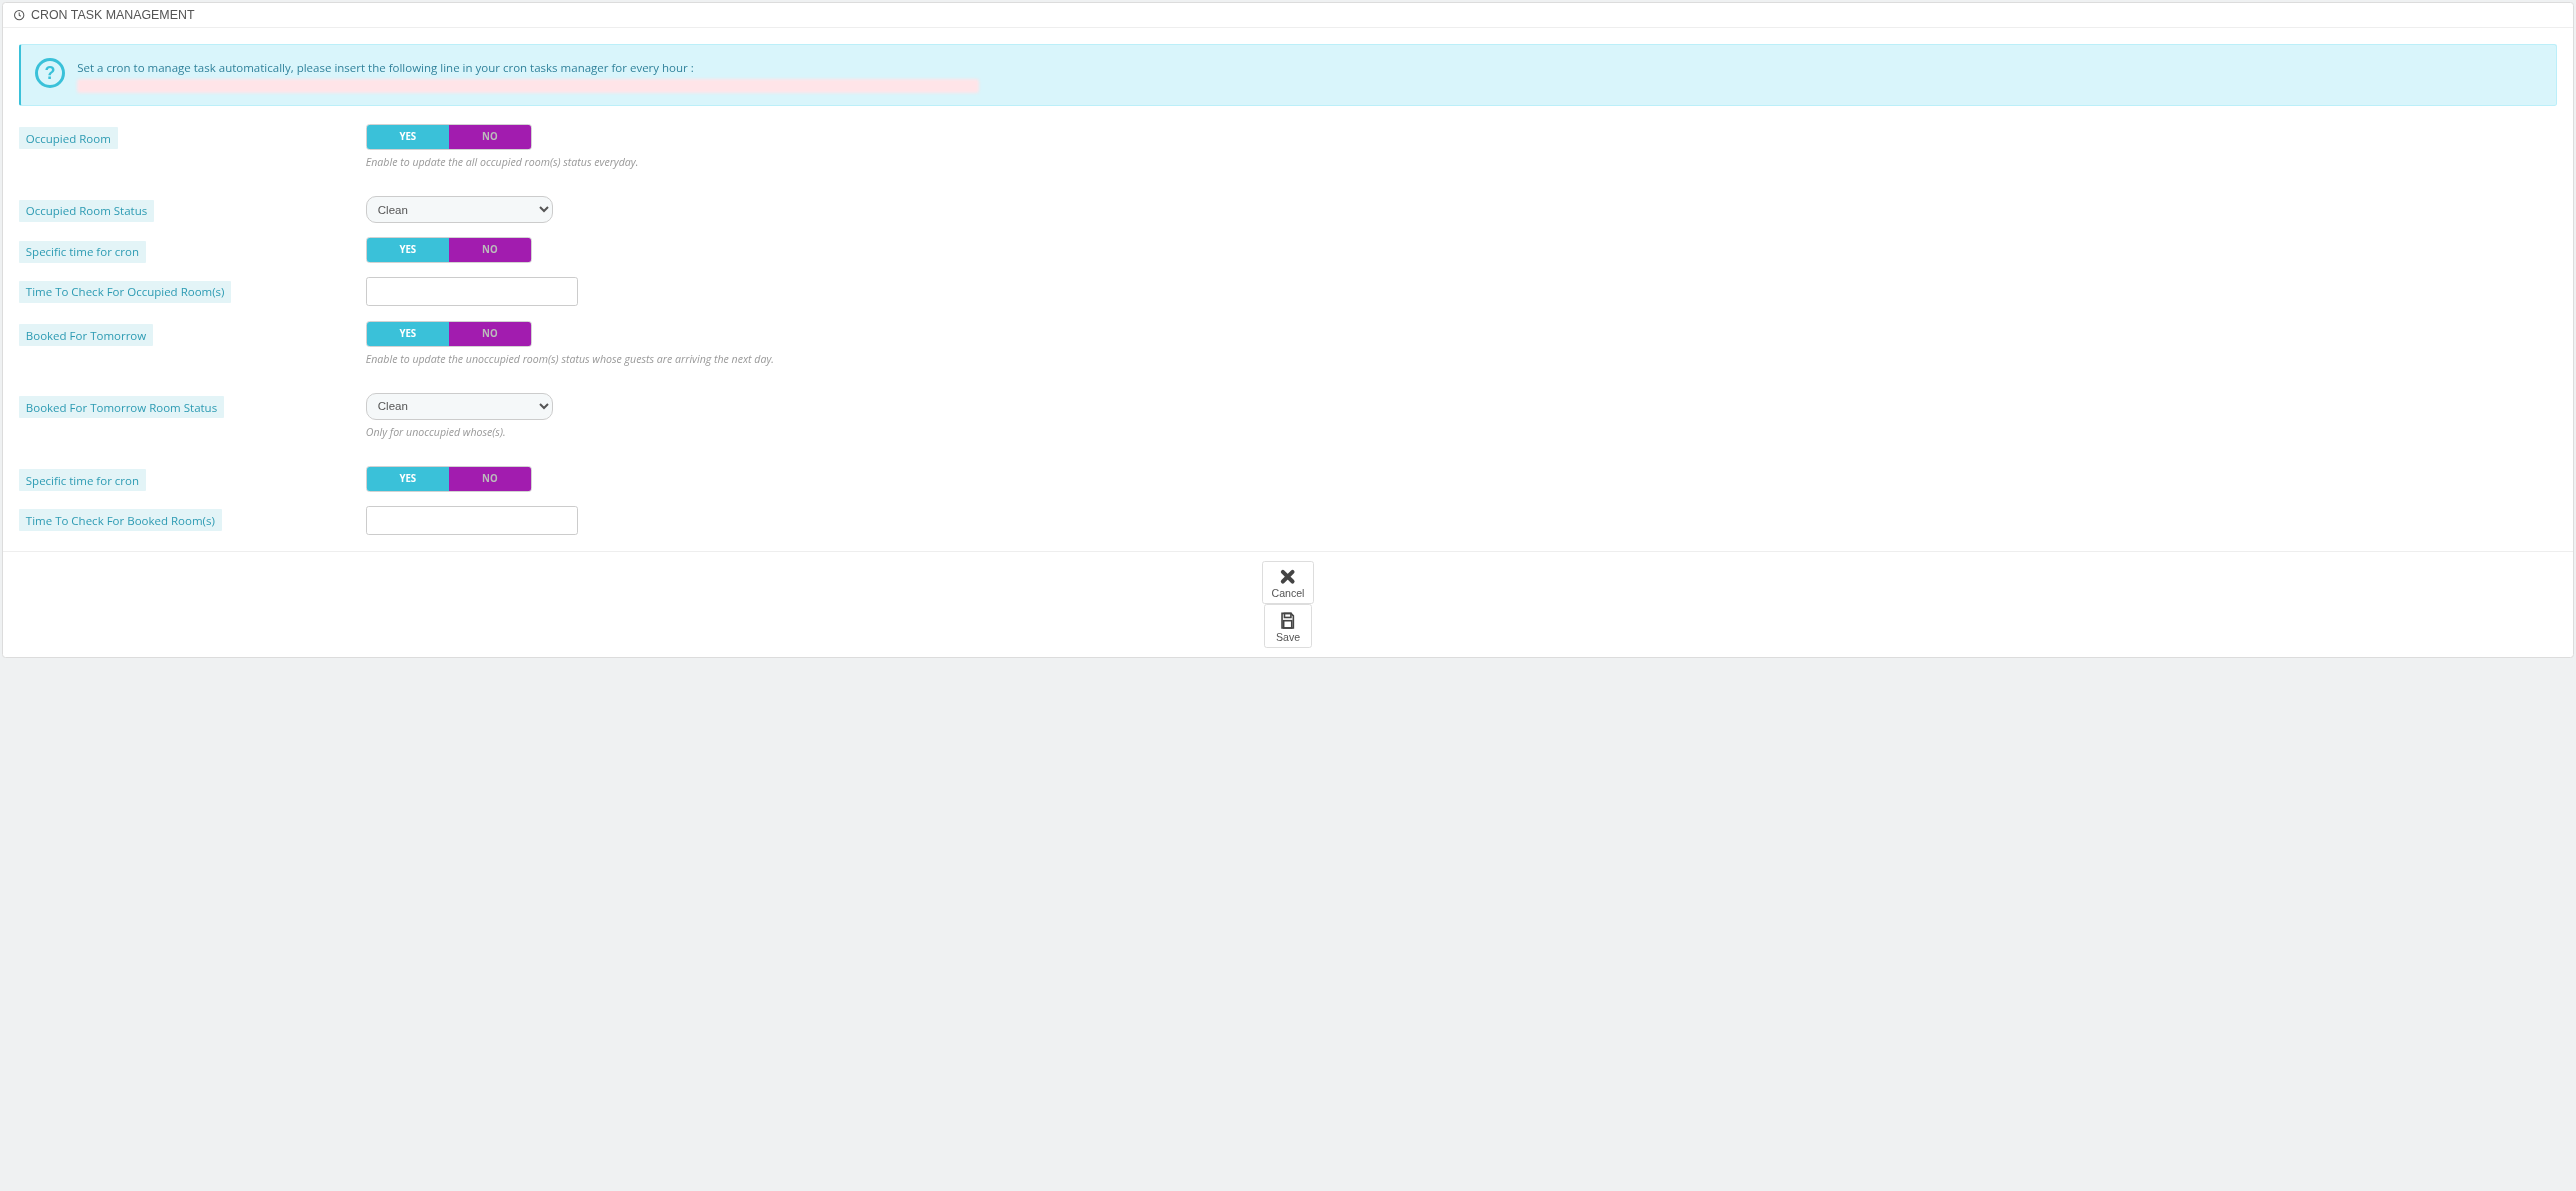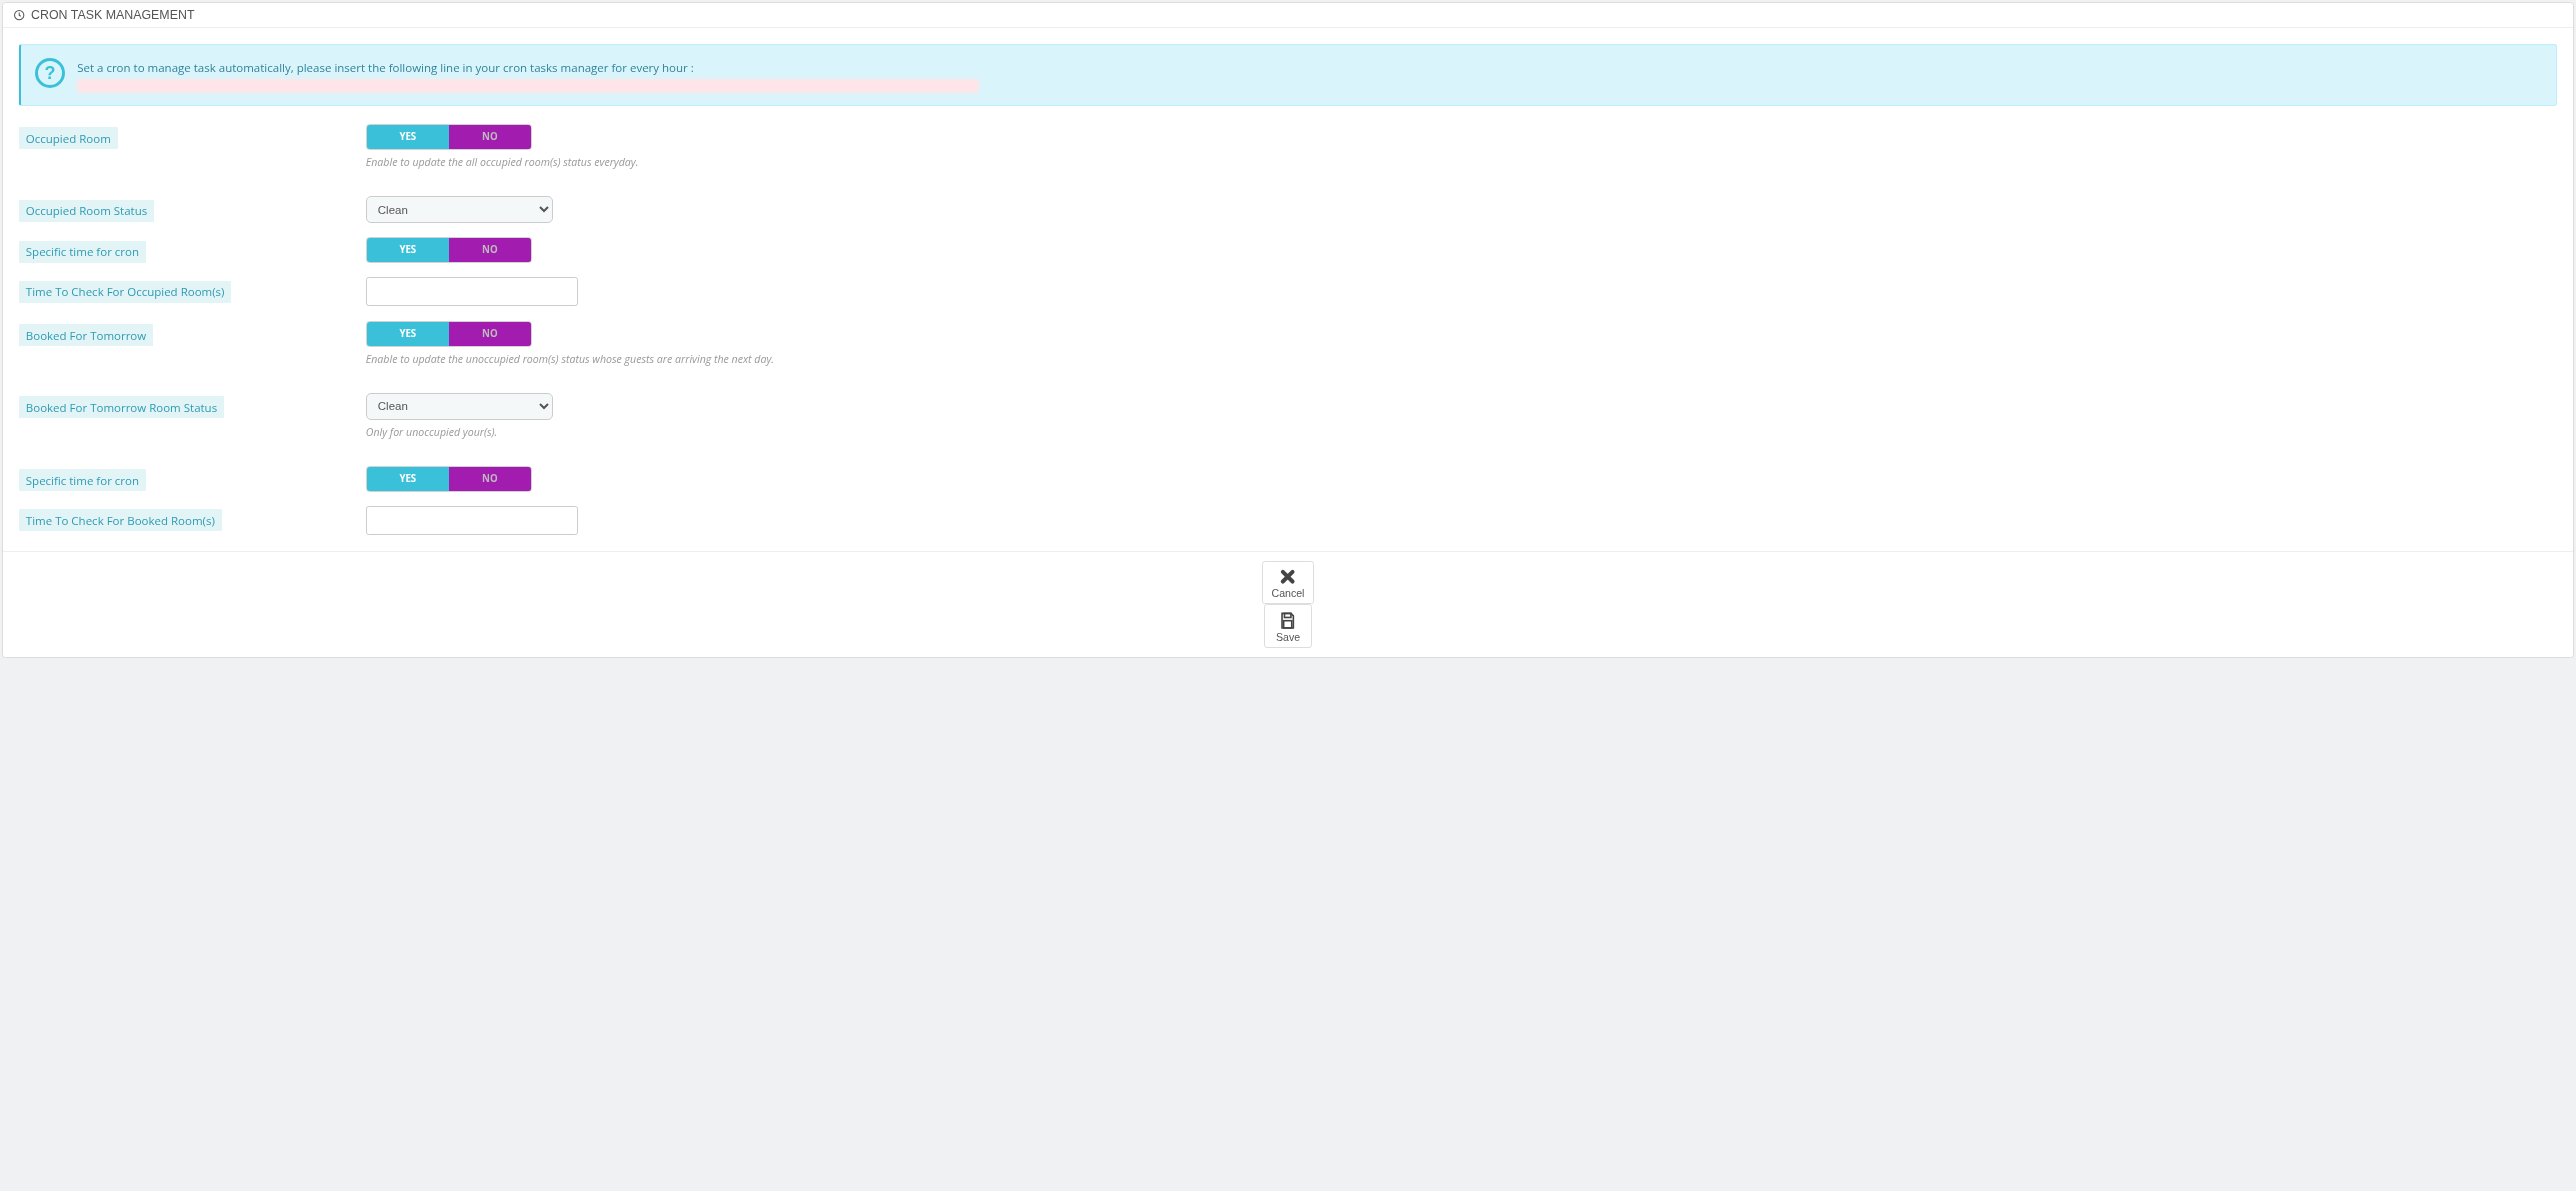--- a/index.html
+++ b/index.html
@@ -115,21 +115,21 @@
     color: #999;
     font-size: 10.6px;
     font-style: italic;
     margin-top: 5.3px;
     display: block;
   }
   select.fixed-select {
     width: 187px;
     height: 27px;
     border: 0.9px solid #ccc;
-    border-radius: 5px;
+    border-radius: 10px;
     background: #f5f8f9;
     color: #555;
     padding: 0 7px;
     font-size: 11.5px;
   }
   .text-input {
     width: 212px;
     height: 29px;
     border: 0.9px solid #ccc;
     border-radius: 2.7px;
@@ -250,21 +250,21 @@
     </div>
 
     <div class="form-row" style="margin-top:25px;">
       <div class="label-col">
         <span class="tag-label">Booked For Tomorrow Room Status</span>
       </div>
       <div class="input-col">
         <select class="fixed-select">
           <option>Clean</option>
         </select>
-        <span class="help-text">Only for unoccupied your(s).</span>
+        <span class="help-text">Only for unoccupied whose(s).</span>
       </div>
     </div>
 
     <div class="form-row" style="margin-top:25px;">
       <div class="label-col">
         <span class="tag-label">Specific time for cron</span>
       </div>
       <div class="input-col">
         <div class="switch">
           <span class="opt active">YES</span>

